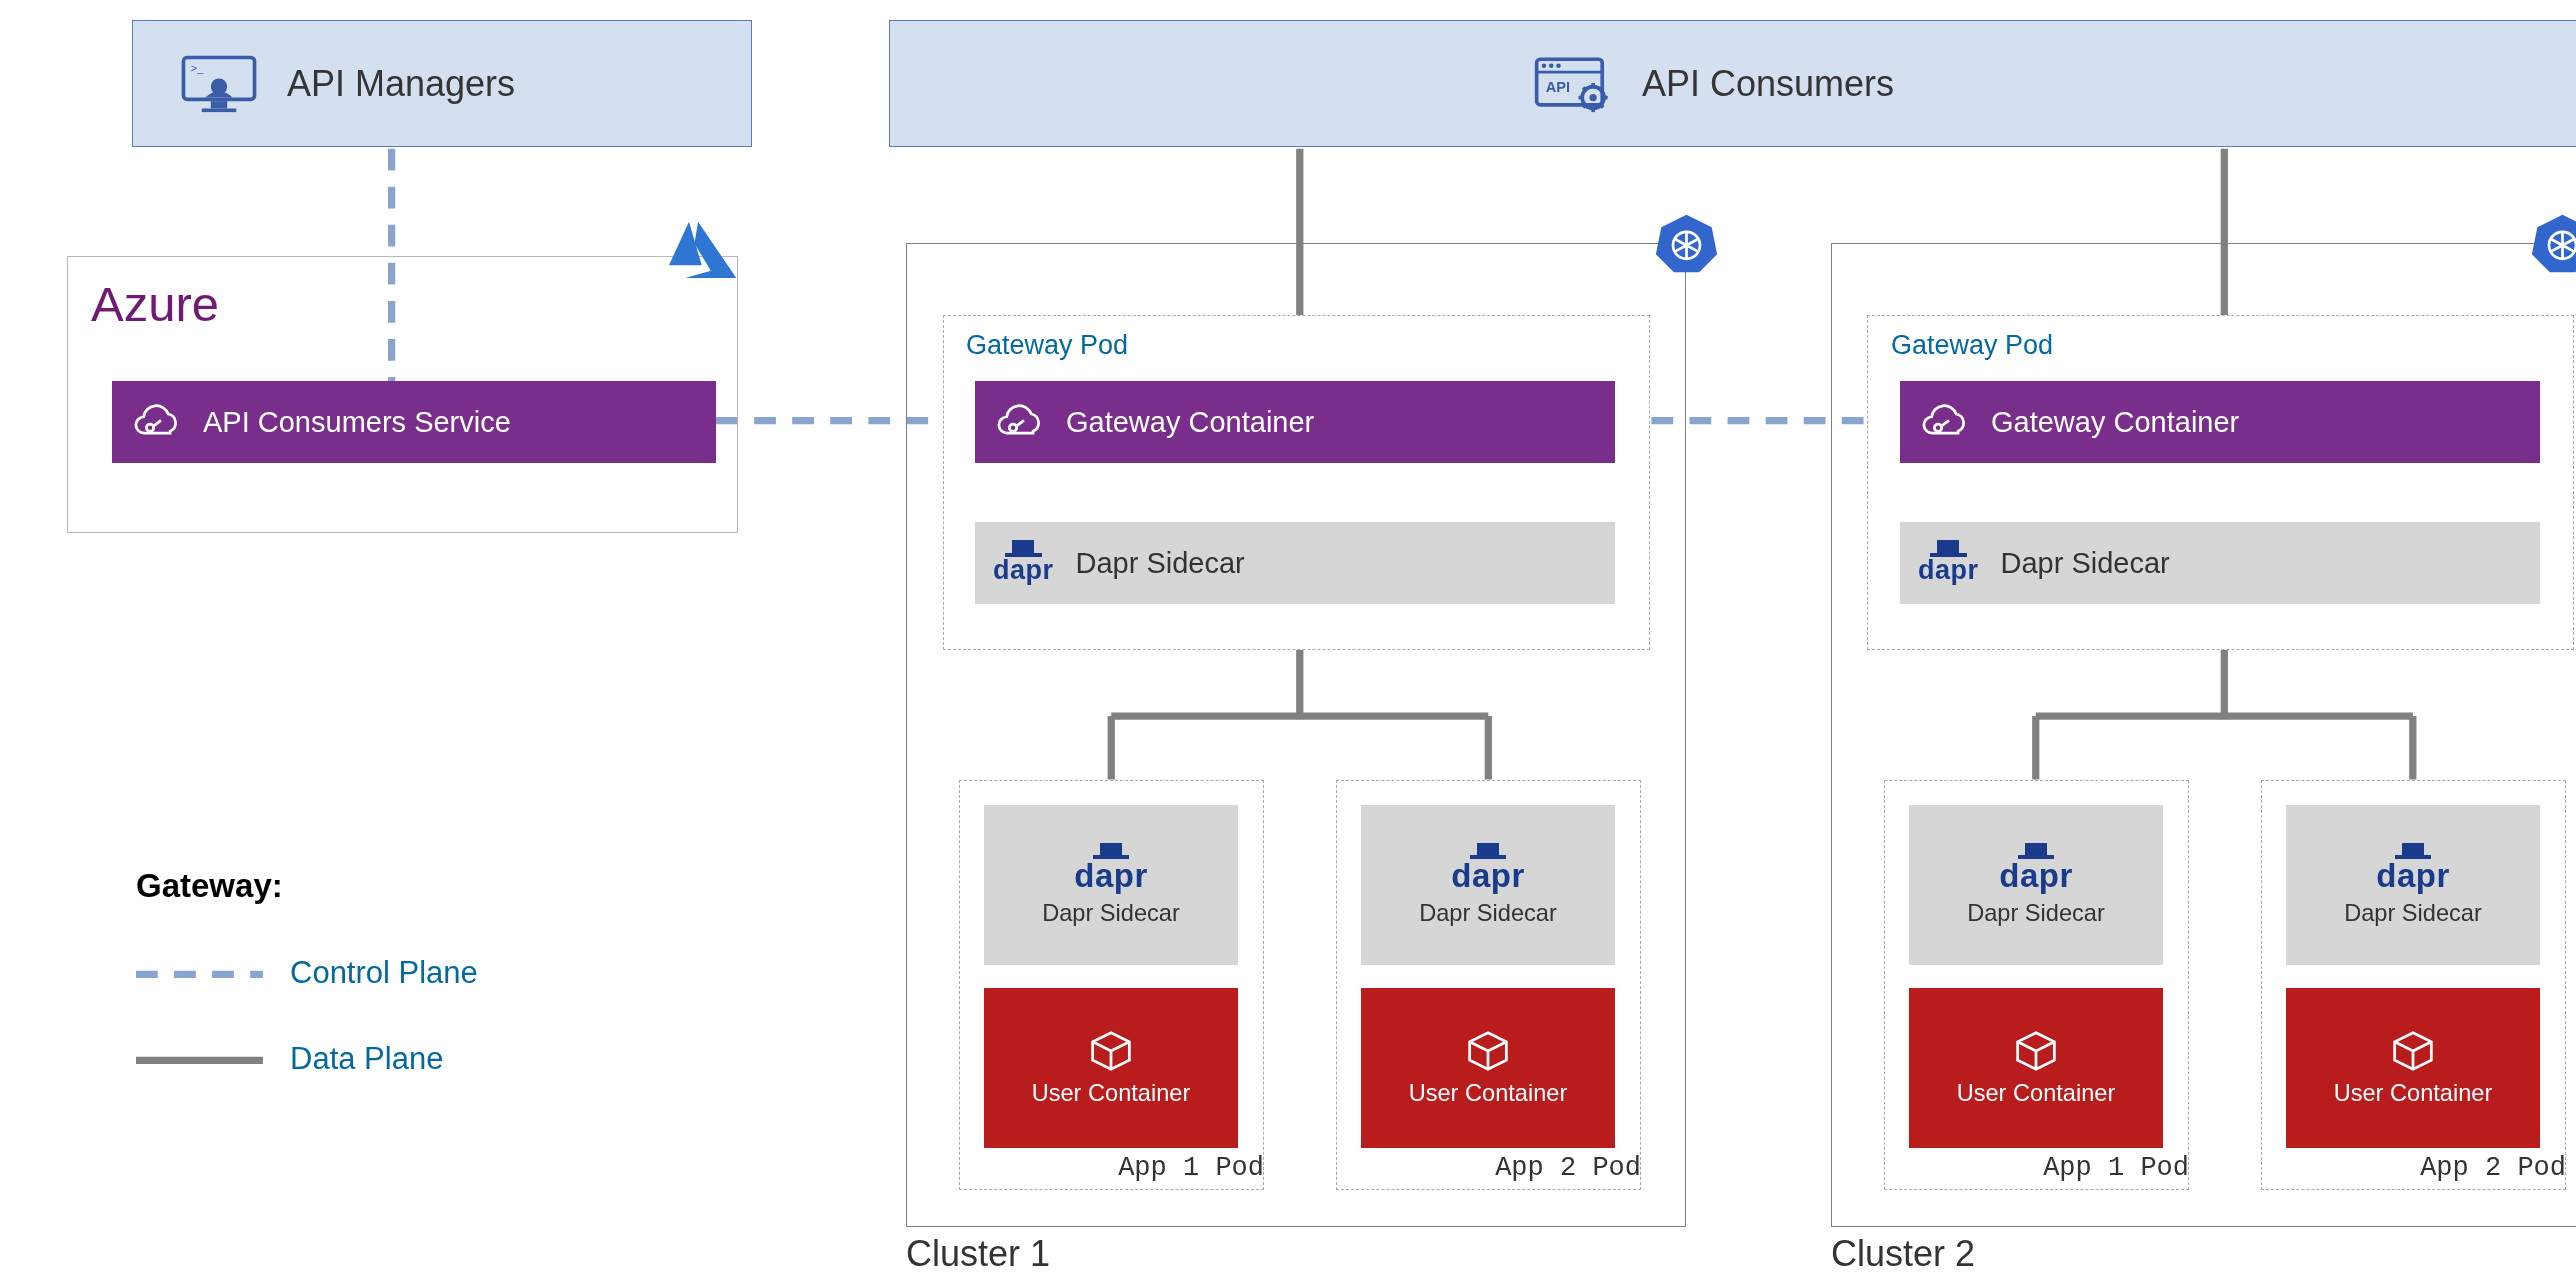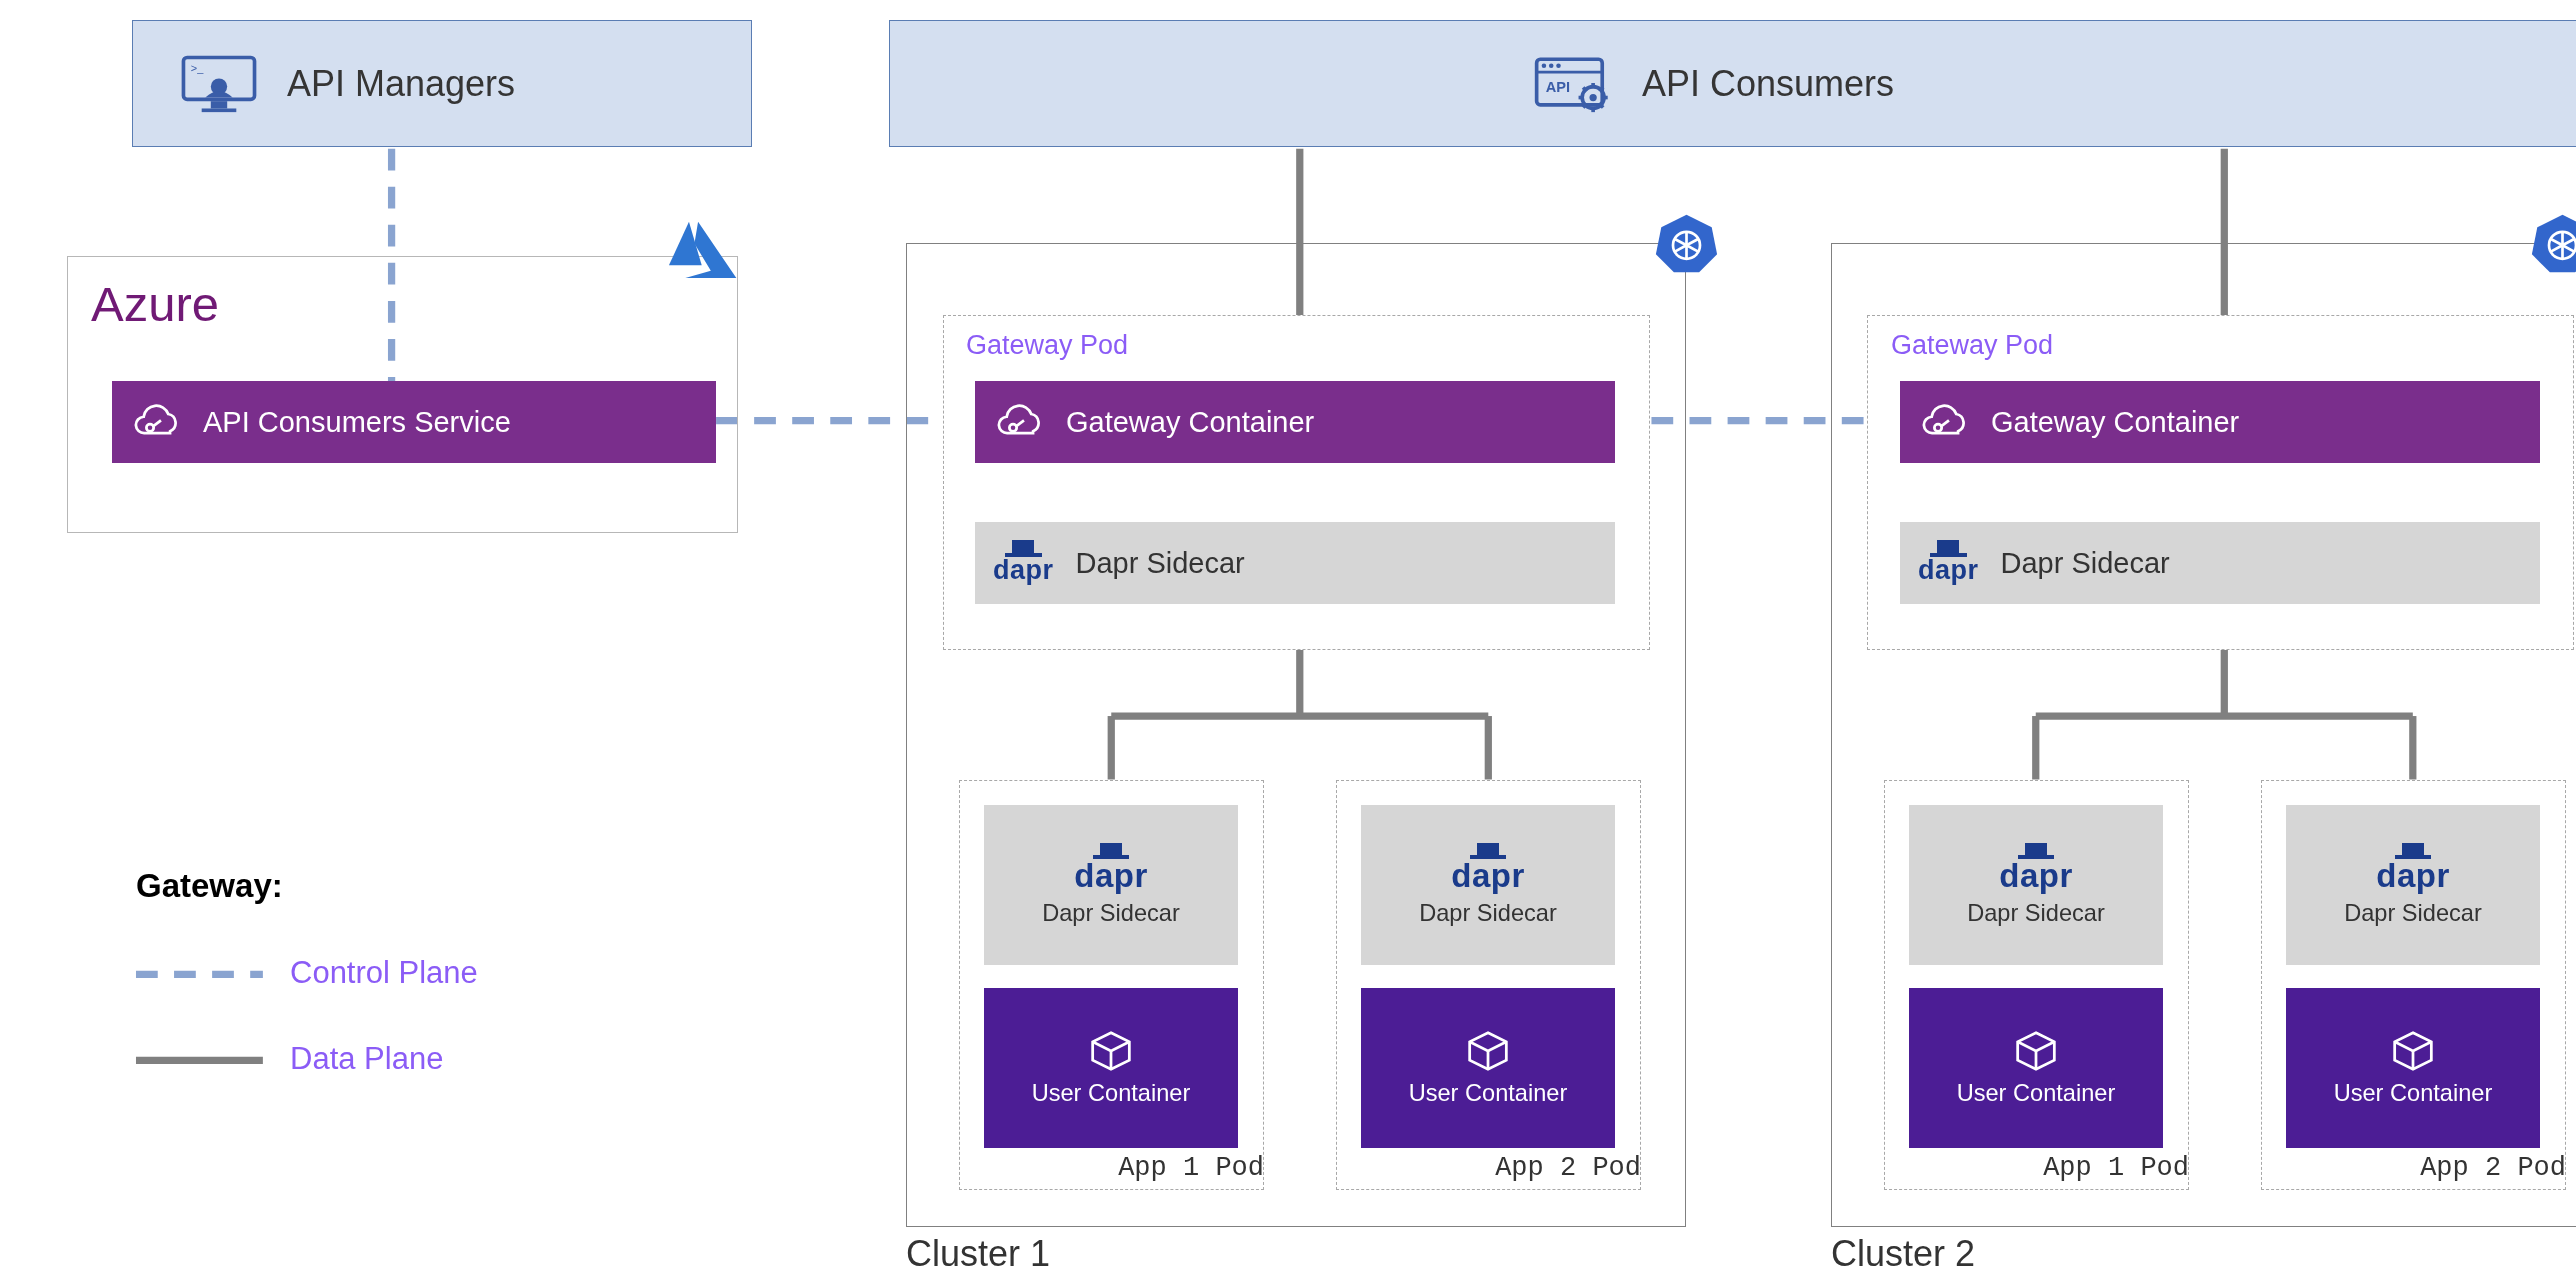--- a/index.html
+++ b/index.html
@@ -42,21 +42,21 @@
     padding-left: 18px;
     border: none;
   }
   .dashed-box {
     border: 1.8px dashed #a8a8a8;
     background: #fff;
   }
   .label {
     position: absolute;
     font-size: 29px;
-    color: #8b5cf6;
+    color: #0369a1;
   }
   .legend-title {
     font-size: 33px;
     font-weight: 700;
     color: #000;
   }
   .cloud-icon {
     width: 51px;
     height: 36px;
     margin-right: 22px;
@@ -79,21 +79,21 @@
   .dapr-cell {
     position: absolute;
     background: #d6d6d6;
     display: flex;
     flex-direction: column;
     align-items: center;
     justify-content: center;
   }
   .user-container {
     position: absolute;
-    background: #4c1d95;
+    background: #b91c1c;
     color: #fff;
     display: flex;
     flex-direction: column;
     align-items: center;
     justify-content: center;
     text-align: left;
   }
   .pod-label {
     position: absolute;
     font-size: 27px;

